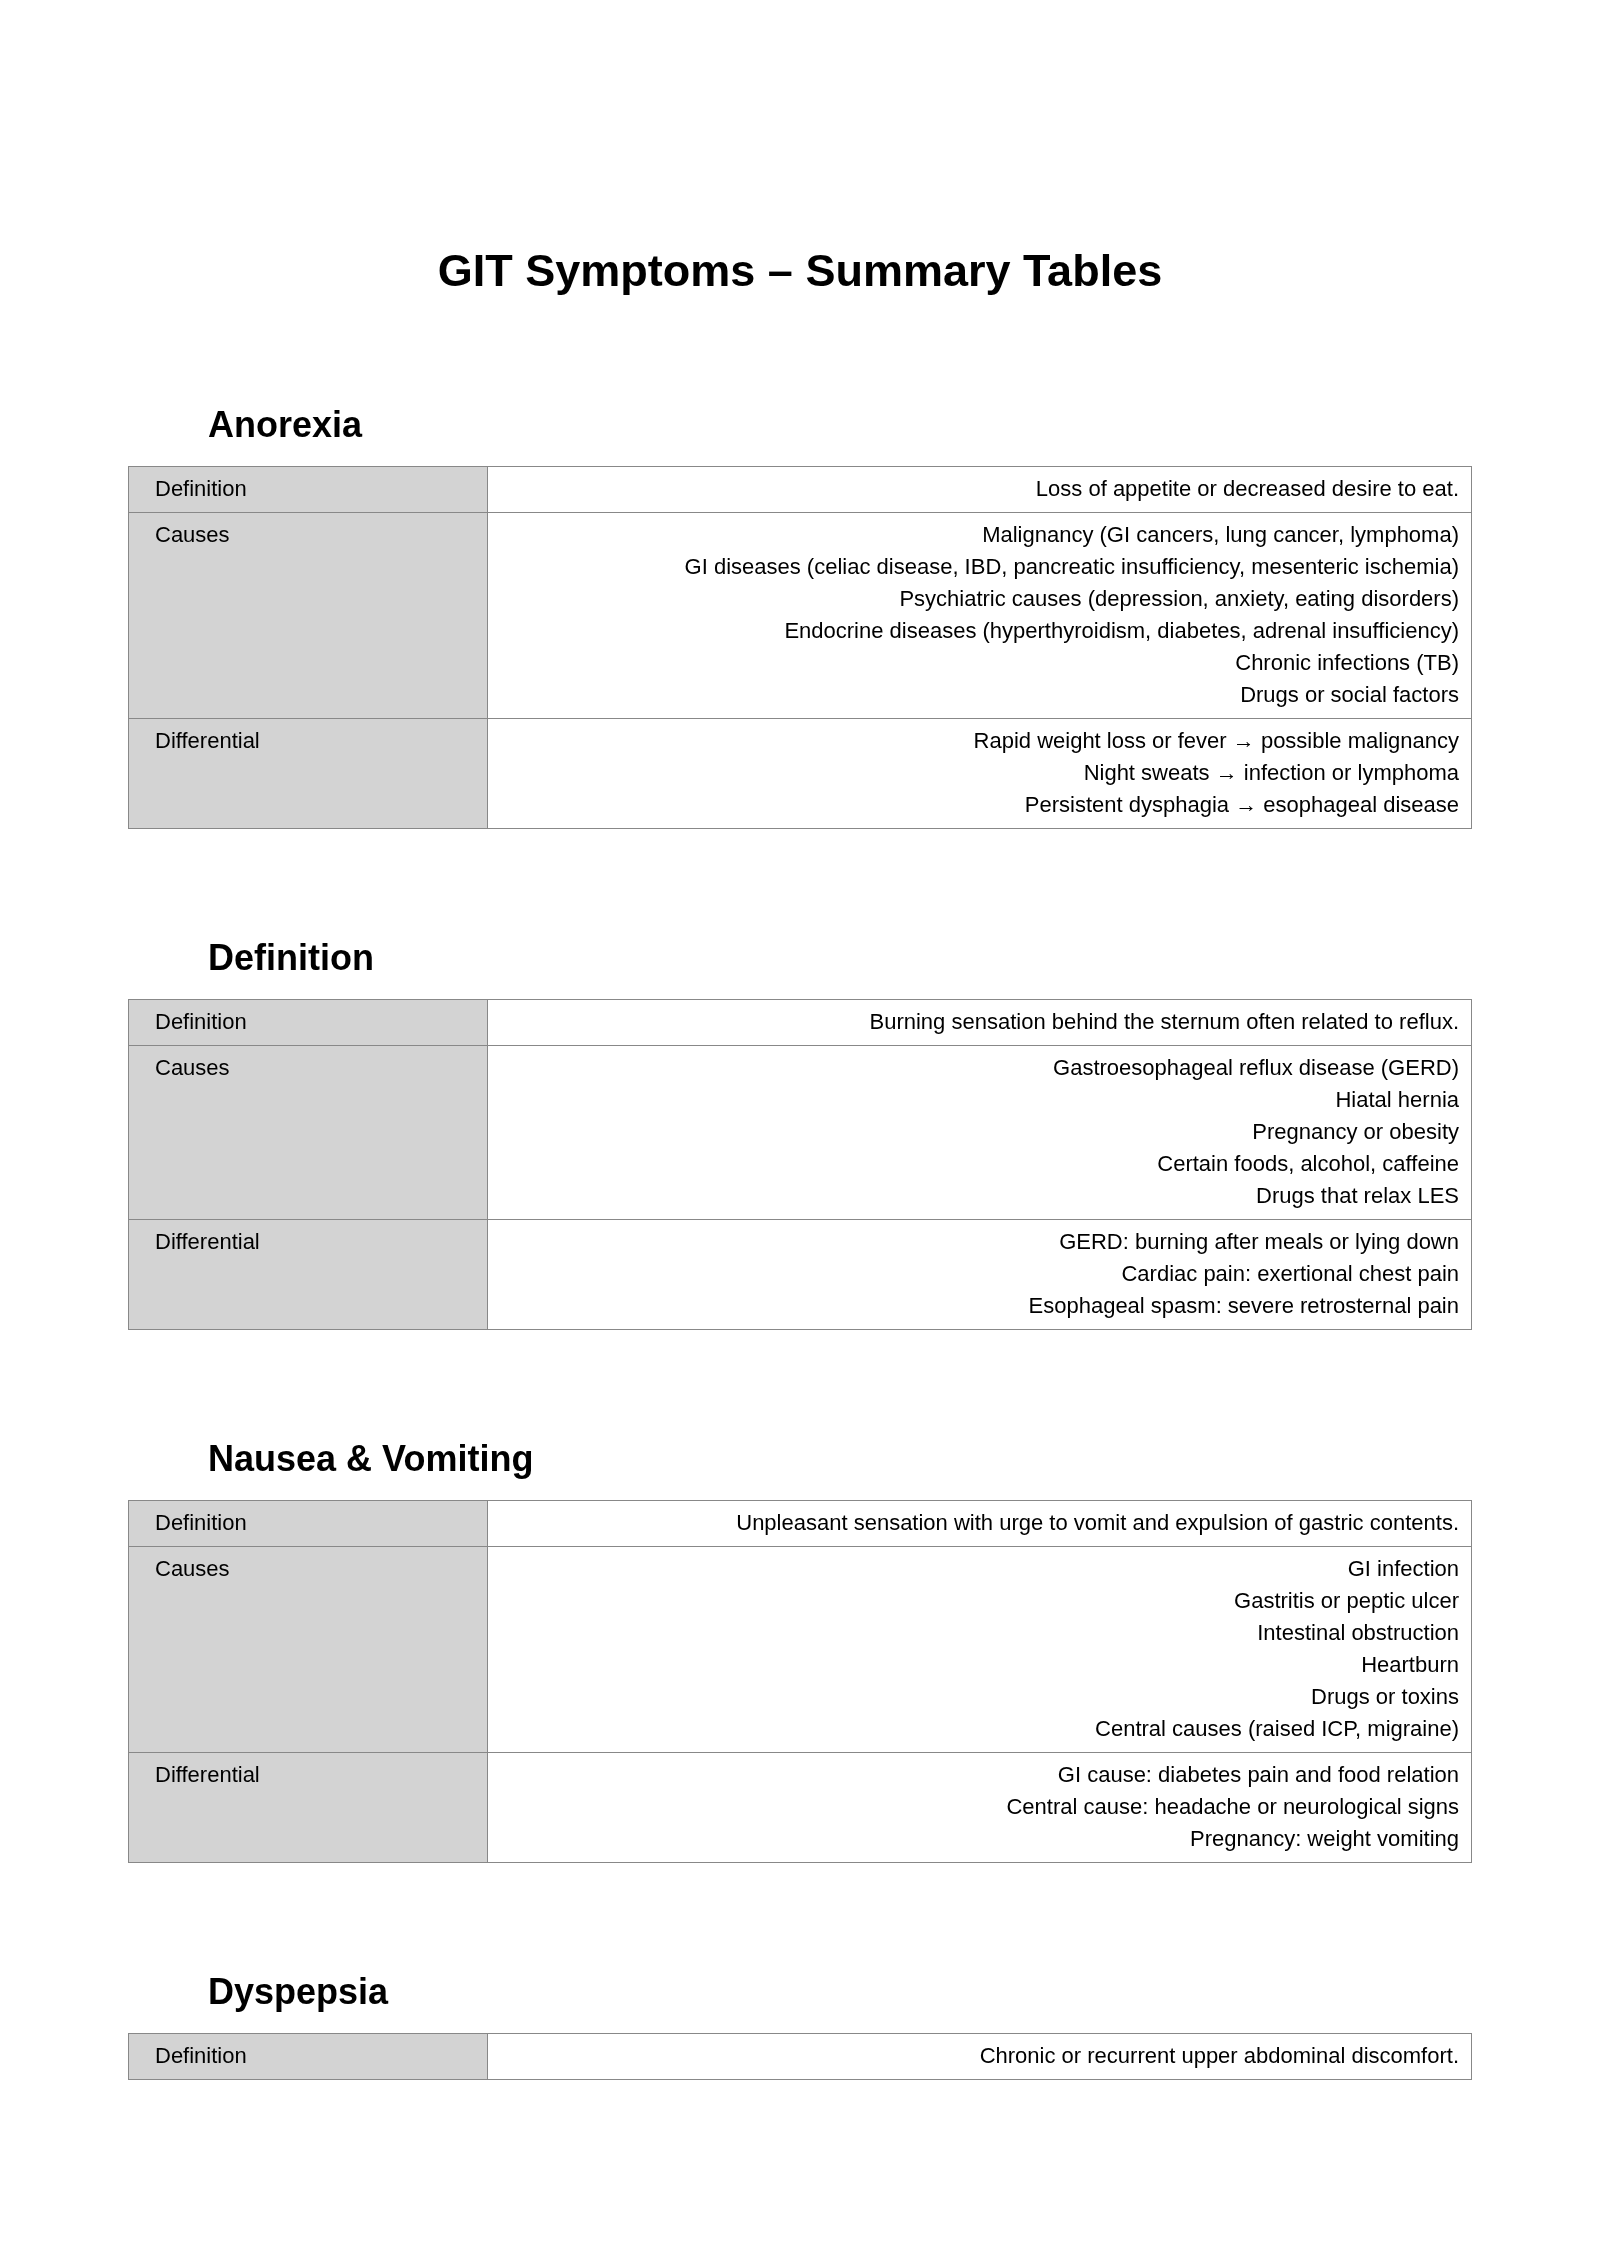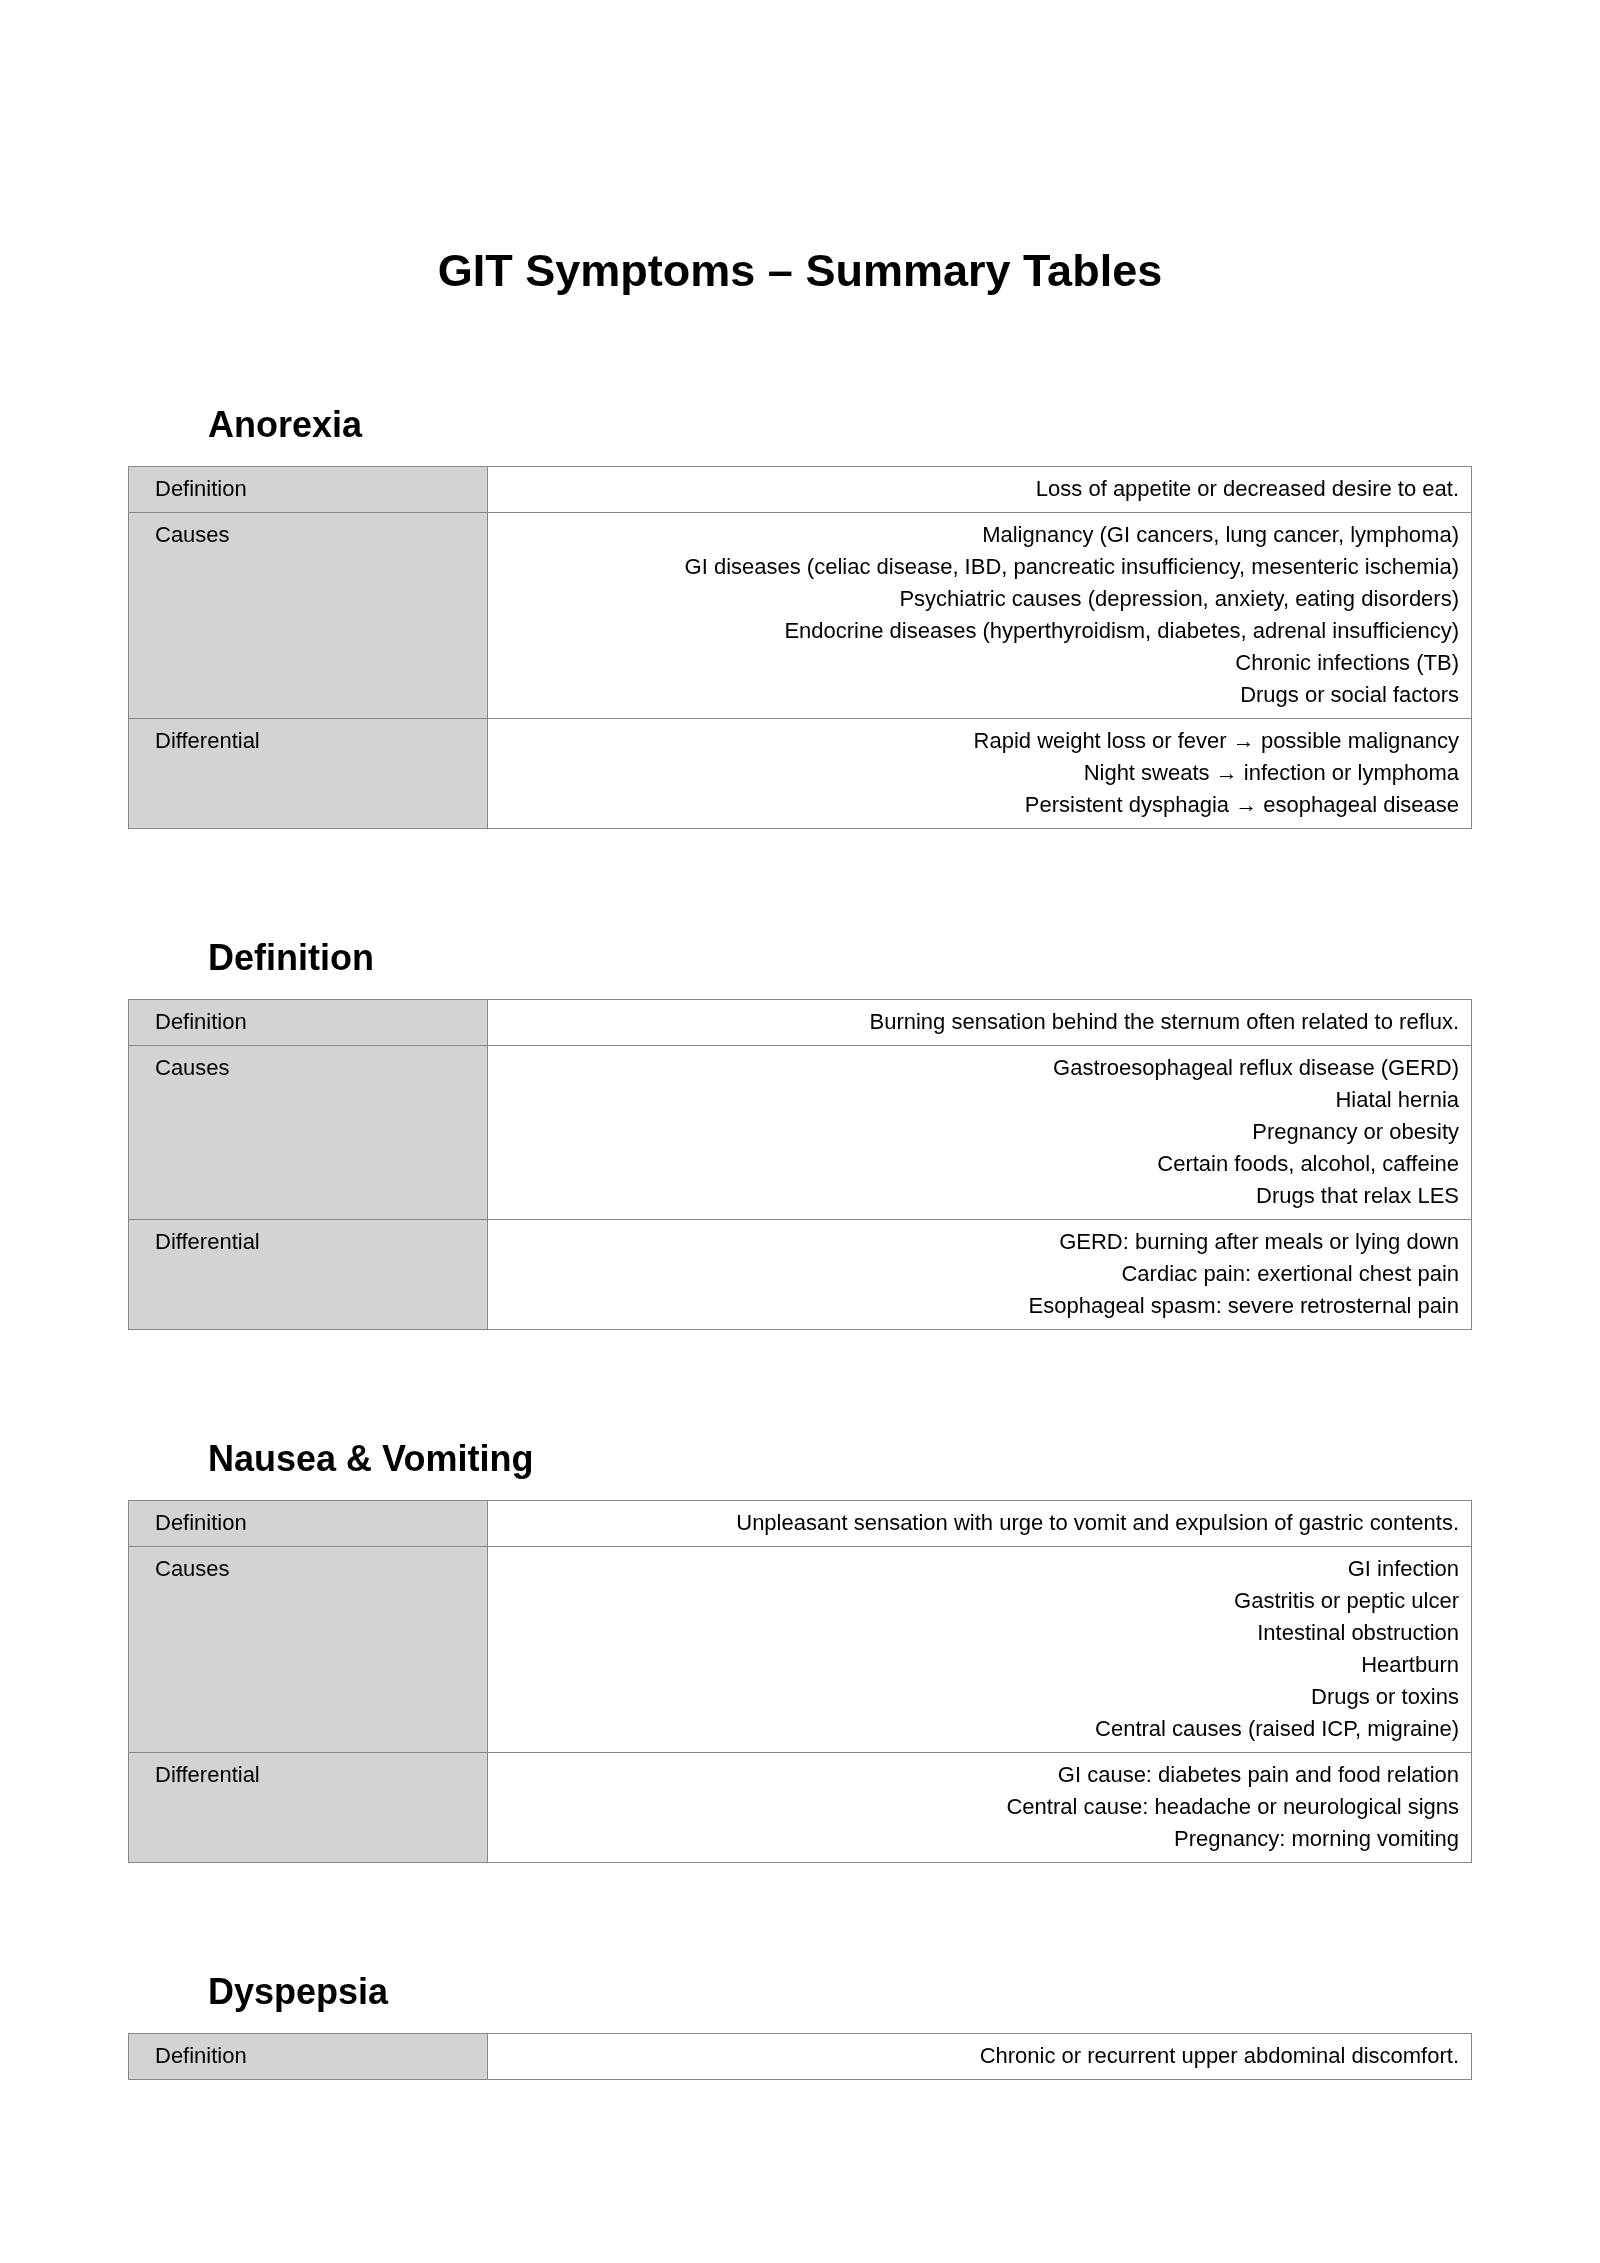--- a/index.html
+++ b/index.html
@@ -152,21 +152,21 @@
               <div class="line">Heartburn</div>
               <div class="line">Drugs or toxins</div>
               <div class="line">Central causes (raised ICP, migraine)</div>
             </td>
           </tr>
           <tr>
             <td class="label-cell">Differential</td>
             <td class="content-cell">
               <div class="line">GI cause: diabetes pain and food relation</div>
               <div class="line">Central cause: headache or neurological signs</div>
-              <div class="line">Pregnancy: morning vomiting</div>
+              <div class="line">Pregnancy: weight vomiting</div>
             </td>
           </tr>
         </tbody>
       </table>
     </section>
 
     <section>
       <h2 class="section-heading">Dyspepsia</h2>
       <table class="summary-table">
         <tbody>

